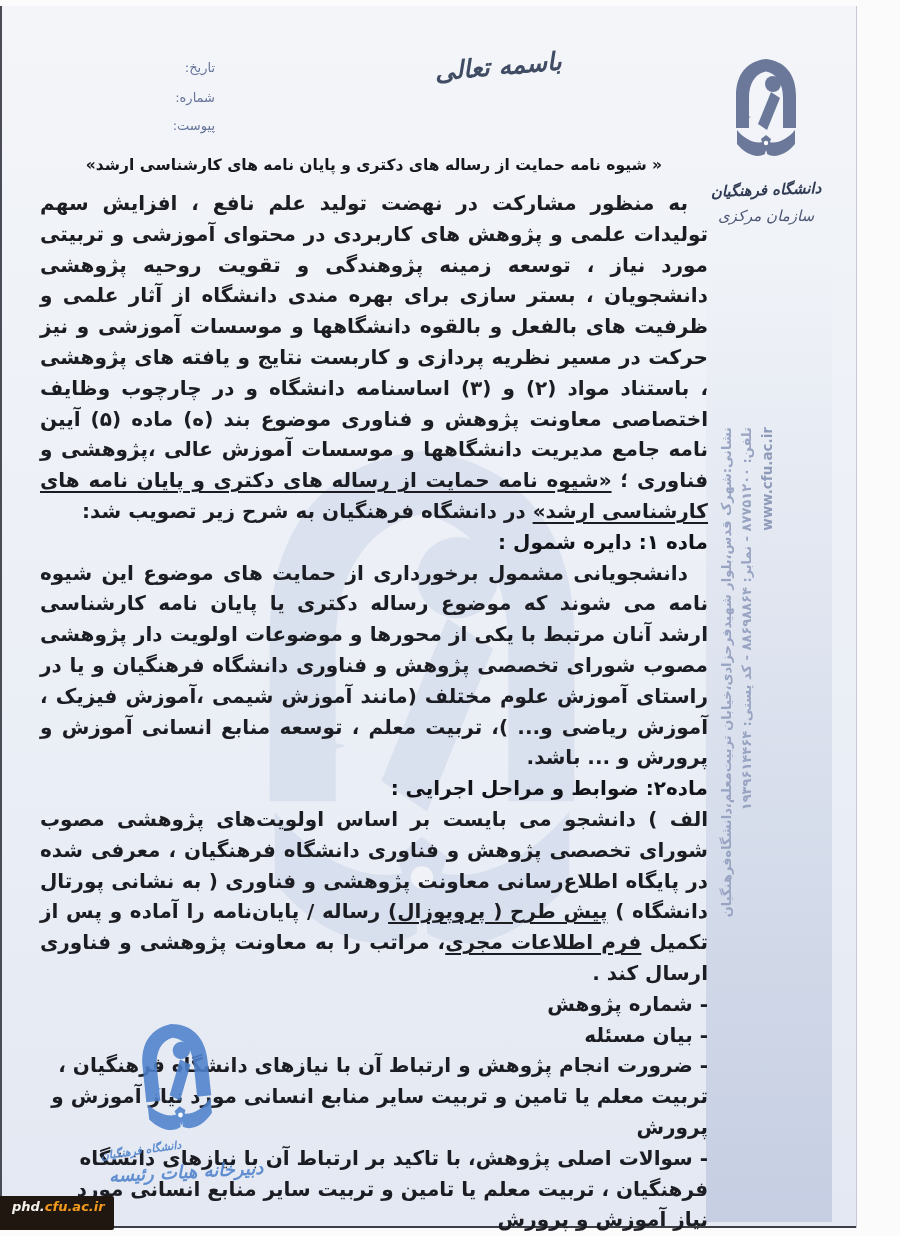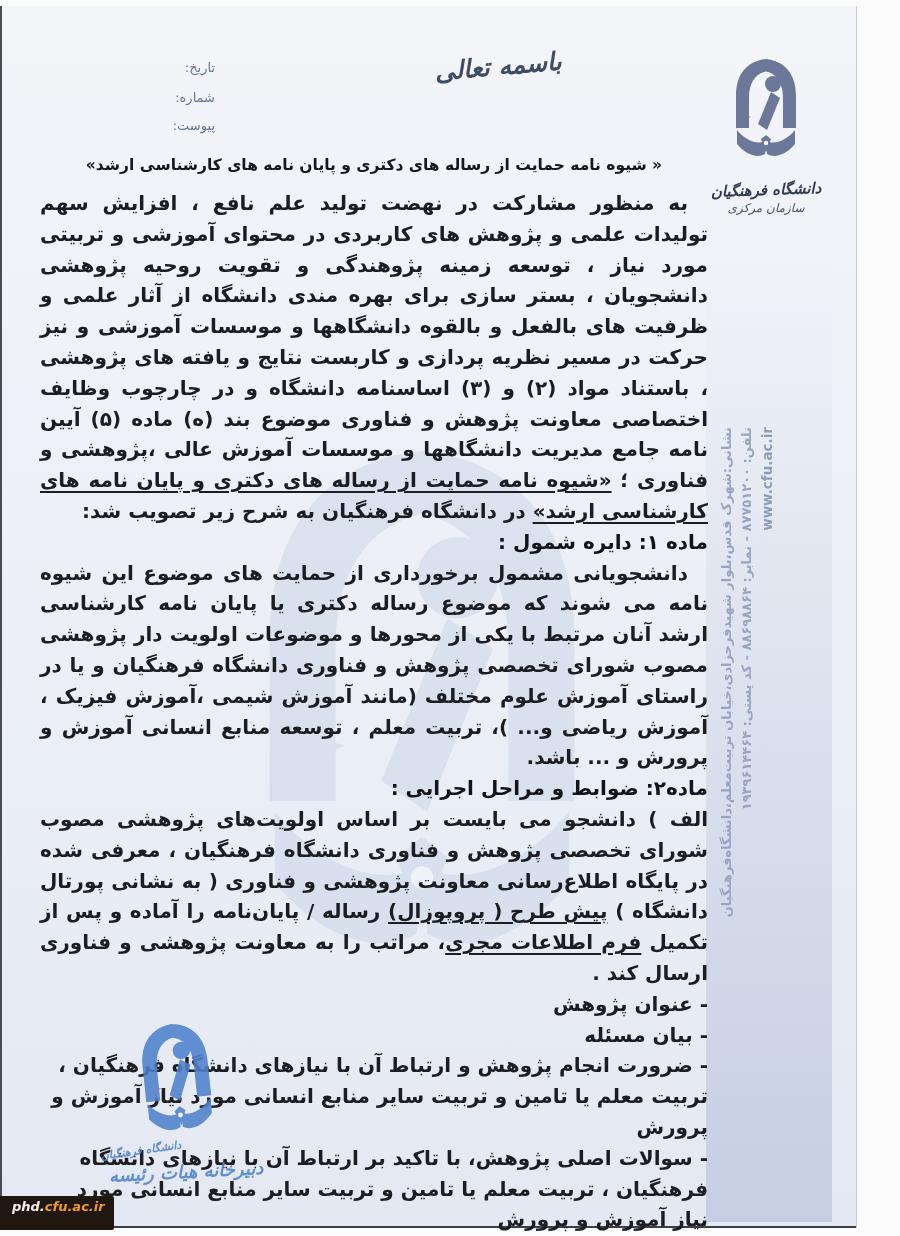--- a/index.html
+++ b/index.html
@@ -31,21 +31,21 @@
     position:absolute;left:418px;top:52px;width:160px;text-align:center;
     font-family:"DejaVu Serif","Liberation Serif",serif;font-style:italic;font-weight:bold;
     font-size:25px;color:#404c63;transform:rotate(-5deg);direction:rtl;
   }
   .logo-block{position:absolute;left:698px;top:50px;width:136px;text-align:center;color:#6b7899;}
   .logo-block .emblem{width:100px;height:125px;display:inline-block;}
   .logo-name{
     font-family:"DejaVu Serif","Liberation Serif",serif;font-style:italic;font-weight:bold;
     font-size:15px;color:#303a52;direction:rtl;margin-top:2px;transform:rotate(-2deg);
   }
-  .logo-unit{font-size:12px;color:#4c5672;direction:rtl;margin-top:2px;font-style:italic;}
+  .logo-unit{font-size:15px;color:#4c5672;direction:rtl;margin-top:8px;font-style:italic;}
 
   
   .doc-title{
     position:absolute;left:40px;top:156px;width:668px;direction:rtl;text-align:center;
     font-size:15.5px;font-weight:bold;color:#17181d;
   }
   .doc-body{
     position:absolute;left:40px;top:188px;width:668px;direction:rtl;
     font-size:20px;font-weight:600;line-height:30.8px;color:#1c1d23;
     text-align:justify;
@@ -136,21 +136,21 @@
 
 <div class="doc-title">« شیوه نامه حمایت از رساله های دکتری و پایان نامه های کارشناسی ارشد»</div>
 
 <div class="doc-body">
   <p class="indent"><span>به منظور مشارکت در نهضت تولید علم نافع ، افزایش سهم تولیدات علمی و پژوهش های کاربردی در محتوای آموزشی و تربیتی مورد نیاز ، توسعه زمینه پژوهندگی و تقویت روحیه پژوهشی دانشجویان ، بستر سازی برای بهره مندی دانشگاه از آثار علمی و ظرفیت های بالفعل و بالقوه دانشگاهها و موسسات آموزشی و نیز حرکت در مسیر نظریه پردازی و کاربست نتایج و یافته های پژوهشی ، باستناد مواد (۲) و (۳) اساسنامه دانشگاه و در چارچوب وظایف اختصاصی معاونت پژوهش و فناوری موضوع بند (ه) ماده (۵) آیین نامه جامع مدیریت دانشگاهها و موسسات آموزش عالی ،پژوهشی و فناوری ؛ </span><span class="u">«شیوه نامه حمایت از رساله های دکتری و پایان نامه های کارشناسی ارشد»</span><span> در دانشگاه فرهنگیان به شرح زیر تصویب شد:</span></p>
   <p class="heading">ماده ۱: دایره شمول :</p>
   <p class="indent">دانشجویانی مشمول برخورداری از حمایت های موضوع این شیوه نامه می شوند که موضوع رساله دکتری یا پایان نامه کارشناسی ارشد آنان مرتبط با یکی از محورها و موضوعات اولویت دار پژوهشی مصوب شورای تخصصی پژوهش و فناوری دانشگاه فرهنگیان و یا در راستای آموزش علوم مختلف (مانند آموزش شیمی ،آموزش فیزیک ، آموزش ریاضی و... )، تربیت معلم ، توسعه منابع انسانی آموزش و پرورش و ... باشد.</p>
   <p class="heading">ماده۲: ضوابط و مراحل اجرایی :</p>
   <p><span>الف ) دانشجو می بایست بر اساس اولویت‌های پژوهشی مصوب شورای تخصصی پژوهش و فناوری دانشگاه فرهنگیان ، معرفی شده در پایگاه اطلاع‌رسانی معاونت پژوهشی  و فناوری ( به نشانی پورتال دانشگاه )  </span><span class="u">پیش طرح ( پروپوزال)</span><span> رساله /  پایان‌نامه را آماده و پس از تکمیل </span><span class="u">فرم اطلاعات مجری</span><span>، مراتب را به معاونت پژوهشی و فناوری ارسال کند .</span></p>
   <div>
-      <div class="bullet-line">- عنوان پژوهش</div>
+      <div class="bullet-line">- شماره پژوهش</div>
       <div class="bullet-line">- بیان مسئله</div>
       <div class="bullet-line">- ضرورت انجام پژوهش و ارتباط آن با نیازهای دانشگاه فرهنگیان ، تربیت معلم یا تامین و تربیت سایر منابع انسانی مورد نیاز آموزش و پرورش</div>
       <div class="bullet-line">- سوالات اصلی پژوهش، با تاکید بر ارتباط آن با نیازهای دانشگاه فرهنگیان ، تربیت معلم یا تامین و تربیت سایر منابع انسانی مورد نیاز آموزش و پرورش</div>
     </div>
 </div>
 
 <div class="side-strip">
   <div class="line">نشانی:شهرک قدس،بلوار شهیدفرحزادی،خیابان تربیت‌معلم،دانشگاه‌فرهنگیان</div>
   <div class="line">تلفن: ۸۷۷۵۱۲۰۰ - نمابر: ۸۸۶۹۸۸۶۴ - کد پستی: ۱۹۳۹۶۱۴۴۶۴</div>
   <div class="web">www.cfu.ac.ir</div>

